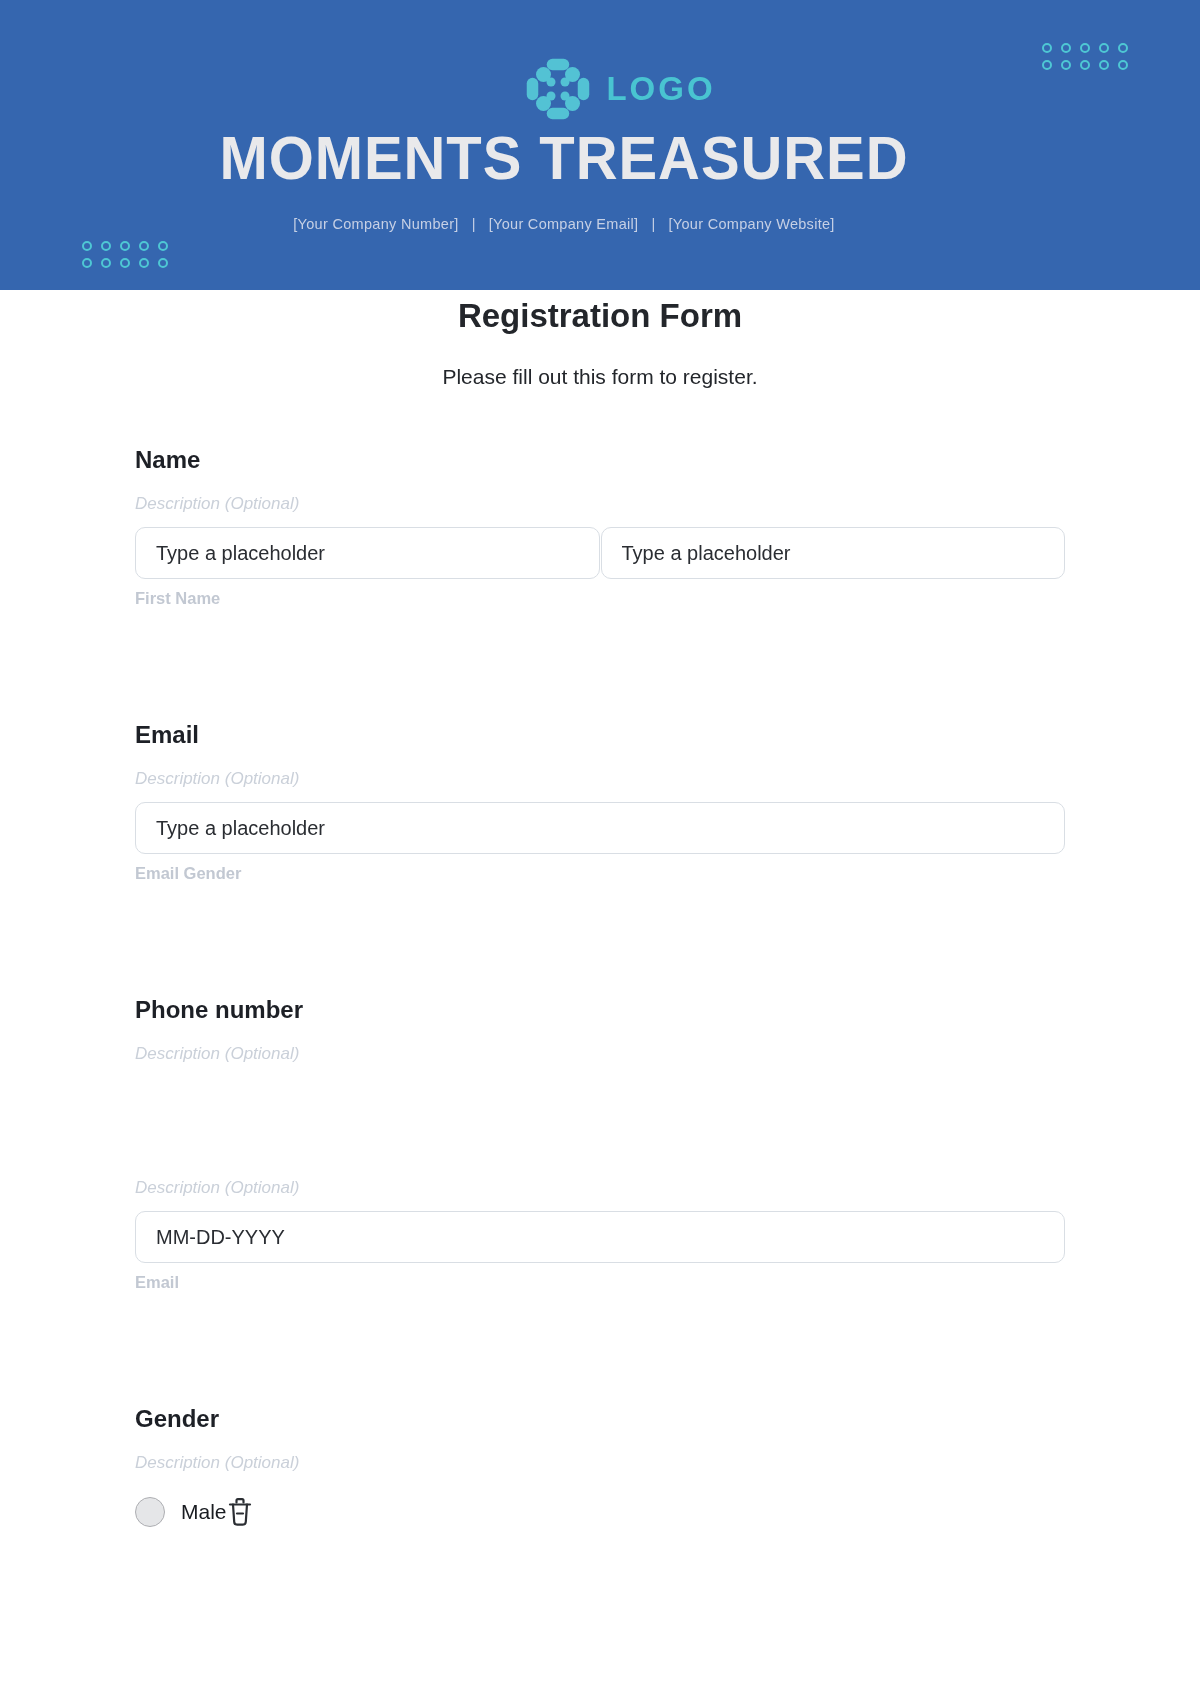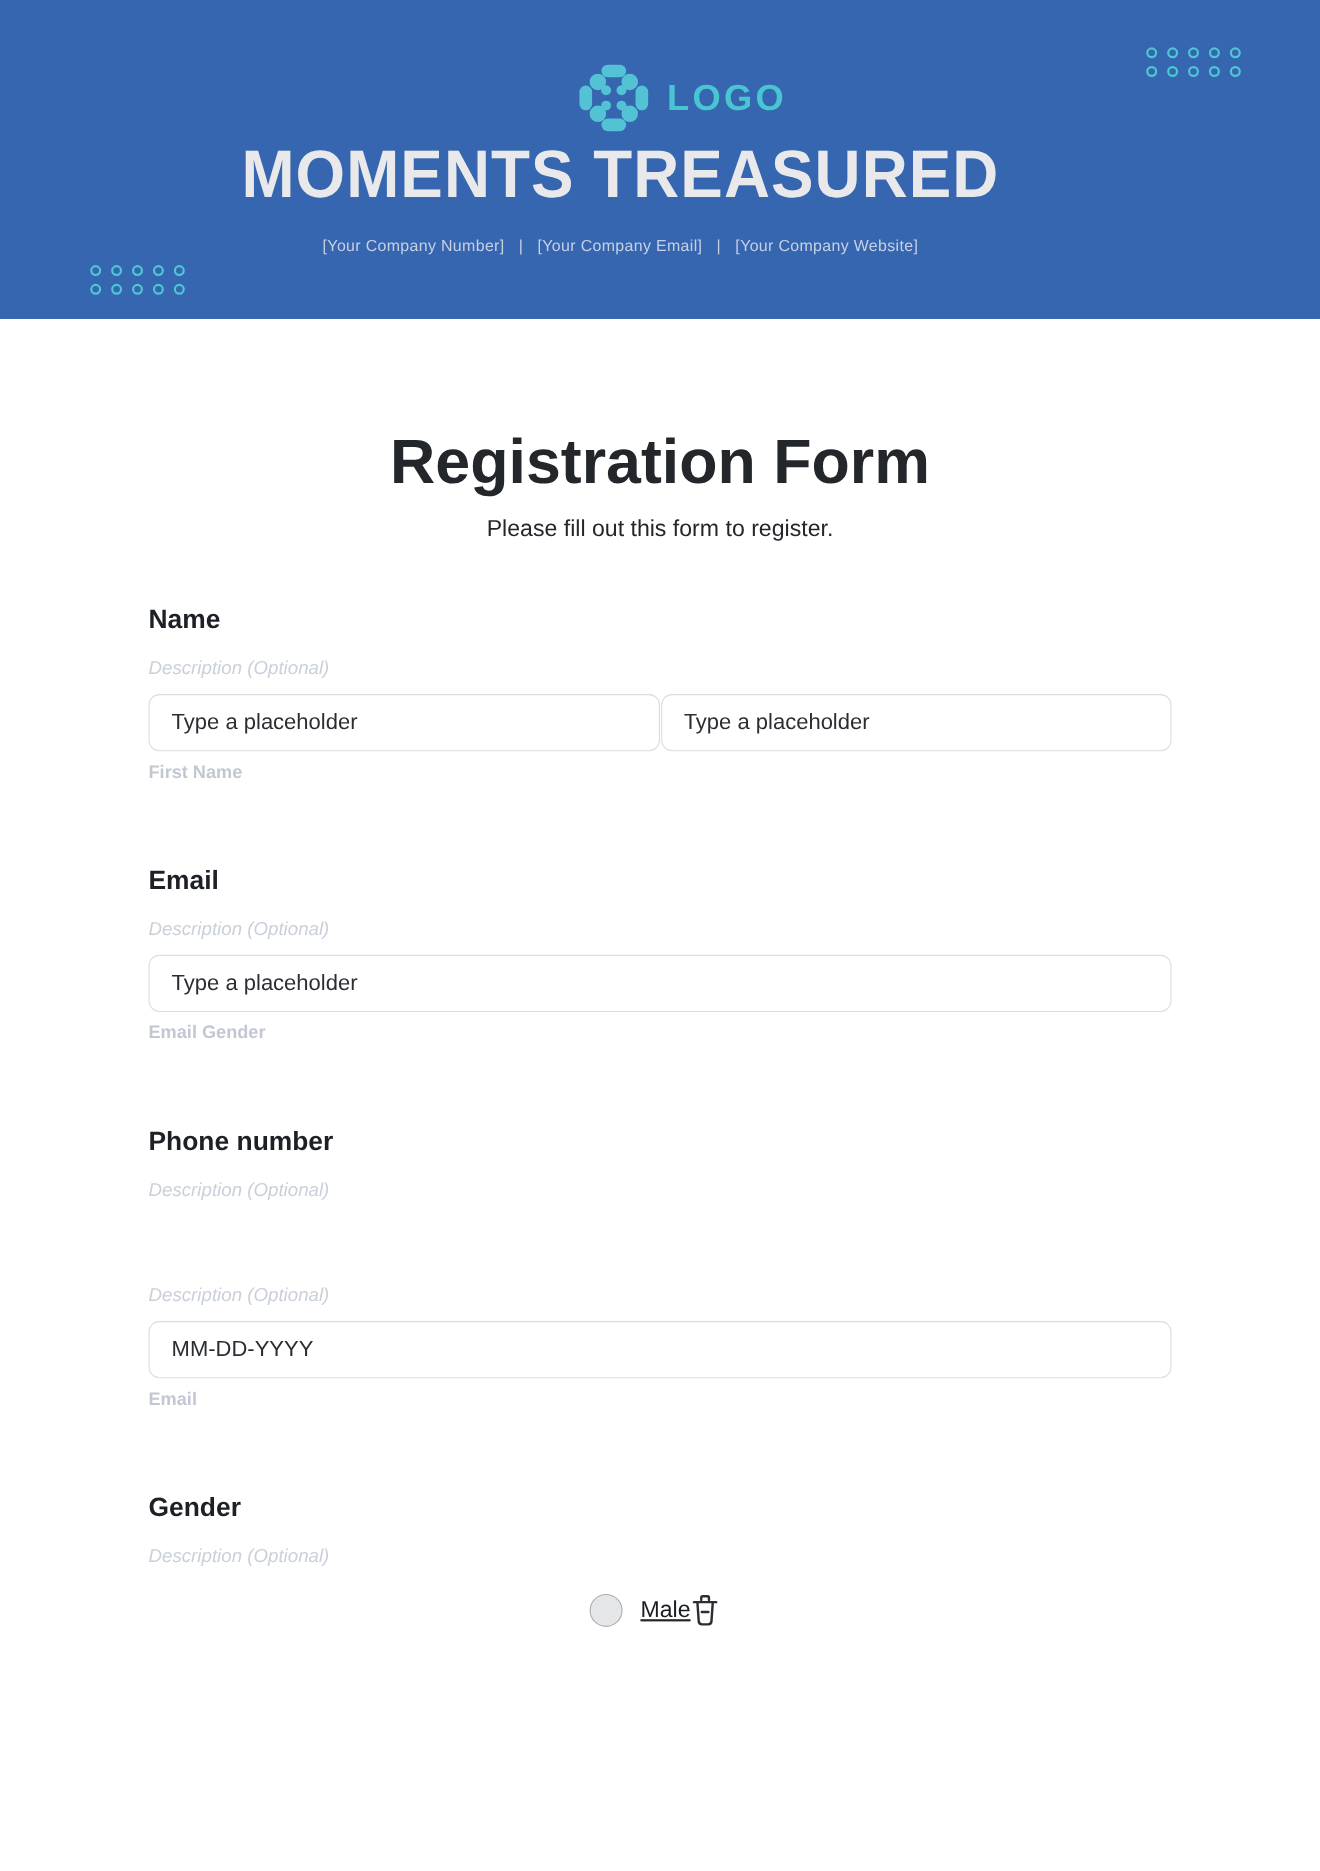--- a/index.html
+++ b/index.html
@@ -71,35 +71,34 @@
     width: 10px; height: 10px;
     border: 2px solid #4ec7d4;
     border-radius: 50%;
   }
   .dots-tr { top: 43px; right: 72px; }
   .dots-bl { left: 82px; bottom: 22px; }
 
   
   .form-wrap { width: 930px; margin: 0 auto; padding-bottom: 24px; }
   .form-title {
-    margin-top: 104px;
     text-align: center;
-    font-size: 57px;
+    font-size: 33px;
     line-height: 52px;
     font-weight: 700;
     color: #23262b;
   }
   .form-subtitle {
     margin-top: 22px;
     text-align: center;
     font-size: 21px;
     line-height: 25px;
     color: #23262b;
   }
-  .field-section { margin-top: 74px; }
+  .field-section { margin-top: 112px; }
   .field-section.first { margin-top: 56px; }
   .field-section h3 {
     font-size: 24px;
     line-height: 30px;
     font-weight: 700;
     color: #1d2026;
   }
   .desc {
     margin-top: 18px;
     font-size: 17px;
@@ -129,23 +128,22 @@
     line-height: 19px;
     font-weight: 600;
     color: #c2c8d2;
   }
 
   
   .options { margin-top: 22px; }
   .option-row {
     display: flex;
     align-items: center;
-    justify-content: center;
+    justify-content: flex-start;
     height: 32px;
-    text-decoration: underline;
   }
   .option-row + .option-row { margin-top: 28px; }
   .option-left { display: flex; align-items: center; }
   .radio {
     width: 30px; height: 30px;
     border-radius: 50%;
     background: #e5e6e8;
     border: 1.5px solid #adaeb2;
     cursor: pointer;
   }

